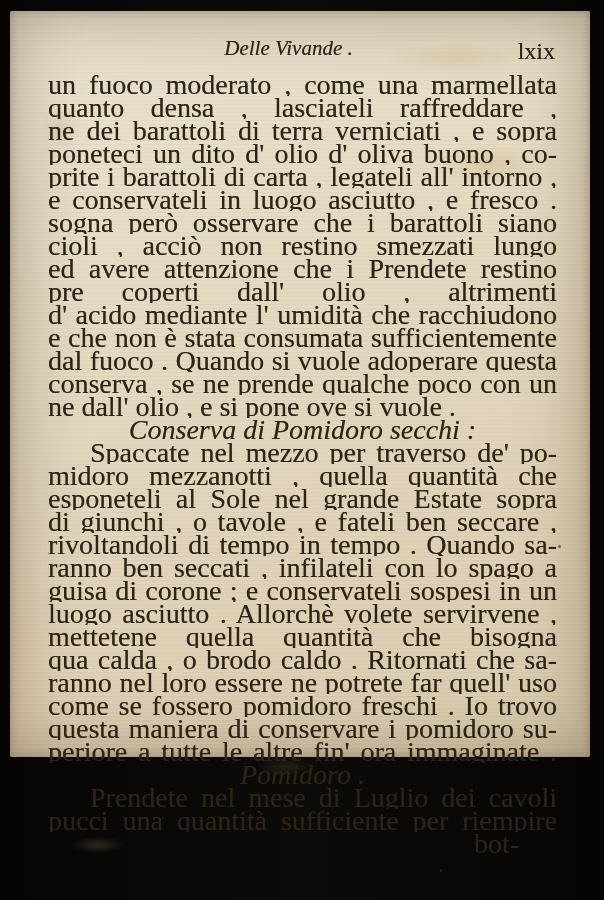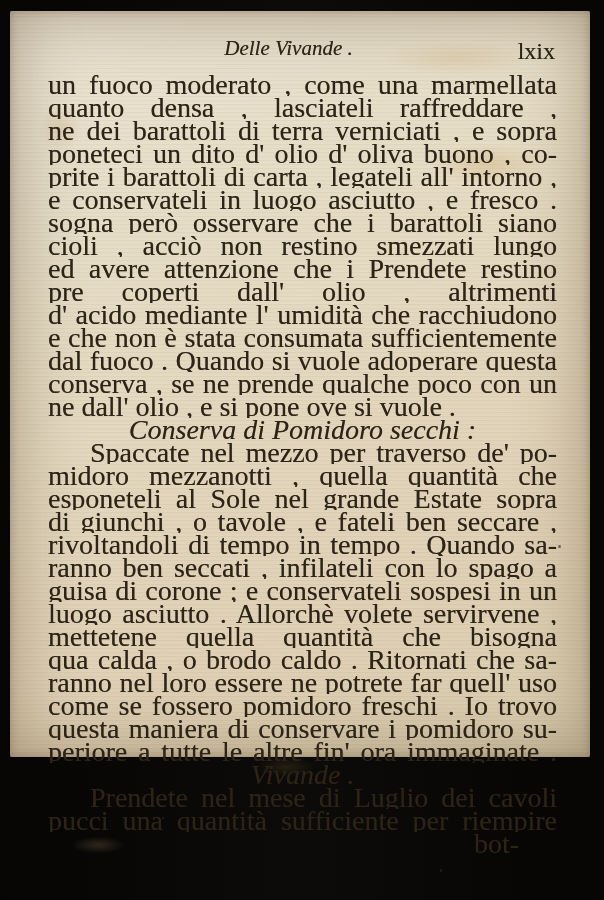--- a/index.html
+++ b/index.html
@@ -164,21 +164,21 @@
           <div class="line justify">rivoltandoli di tempo in tempo . Quando sa-</div>
           <div class="line justify">ranno ben seccati , infilateli con lo spago a</div>
           <div class="line justify">guisa di corone ; e conservateli sospesi in un</div>
           <div class="line justify">luogo asciutto . Allorchè volete servirvene ,</div>
           <div class="line justify">mettetene quella quantità che bisogna nell'ac-</div>
           <div class="line justify">qua calda , o brodo caldo . Ritornati che sa-</div>
           <div class="line justify">ranno nel loro essere ne potrete far quell' uso</div>
           <div class="line justify">come se fossero pomidoro freschi . Io trovo</div>
           <div class="line justify">questa maniera di conservare i pomidoro su-</div>
           <div class="line justify">periore a tutte le altre fin' ora immaginate .</div>
-          <div class="line heading">Vivande .</div>
+          <div class="line heading">Pomidoro .</div>
           <div class="line justify-indent">Prendete nel mese di Luglio dei cavoli cap-</div>
           <div class="line justify">pucci una quantità sufficiente per riempire un</div>
           <div class="line catchword">bot-</div>
         </div>
     </div>
 
   </div>
 </div>
 
 </body></html>

